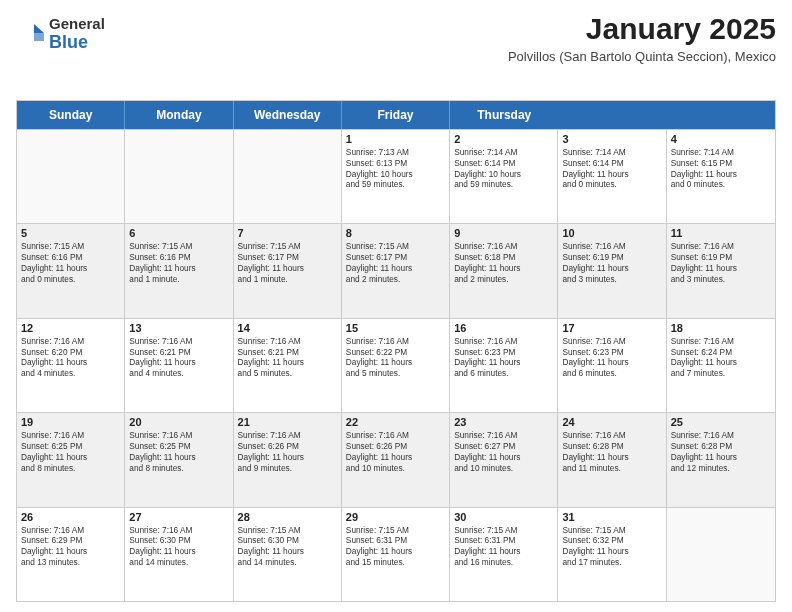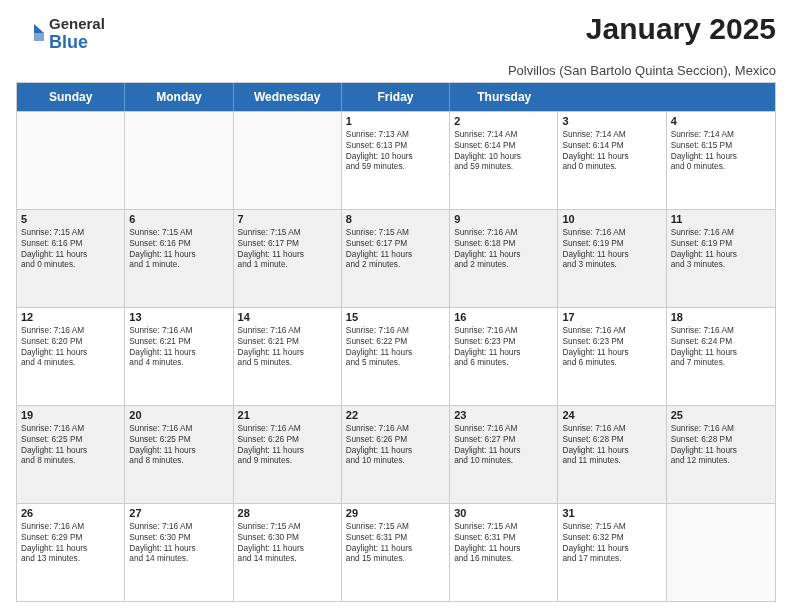--- a/index.html
+++ b/index.html
@@ -9,20 +9,21 @@
       font-family: Arial, sans-serif;
       background: #fff;
       overflow: hidden;
     }
     .page {
       width: 792px;
       height: 612px;
       padding: 12px 16px 10px 16px;
       display: flex;
       flex-direction: column;
+      gap: 32px;
     }
     .header {
       display: flex;
       align-items: flex-start;
       justify-content: space-between;
       margin-bottom: 4px;
     }
     .logo {
       display: flex;
       align-items: center;
@@ -52,21 +53,21 @@
       text-align: right;
     }
     .main-title {
       font-size: 30px;
       font-weight: bold;
       color: #222;
     }
     .subtitle {
       font-size: 13px;
       color: #444;
-      margin-top: 17px;
+      margin-top: 3px;
     }
     .calendar {
       flex: 1;
       display: flex;
       flex-direction: column;
       border: 1px solid #ccc;
     }
     .cal-header-row {
       display: grid;
       grid-template-columns: repeat(7, 1fr);

